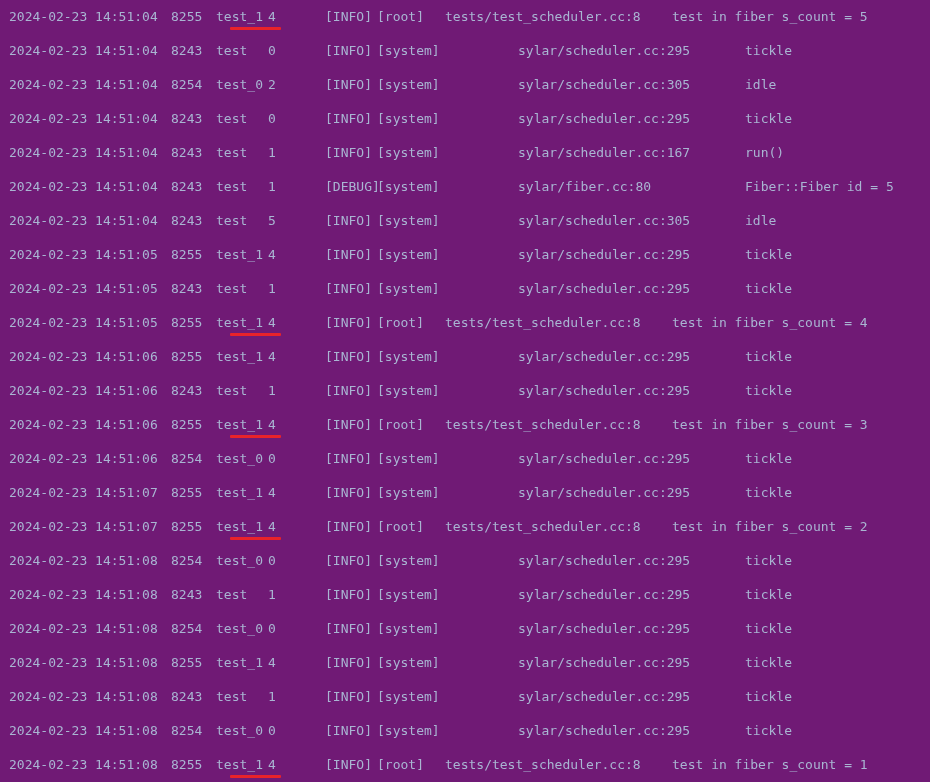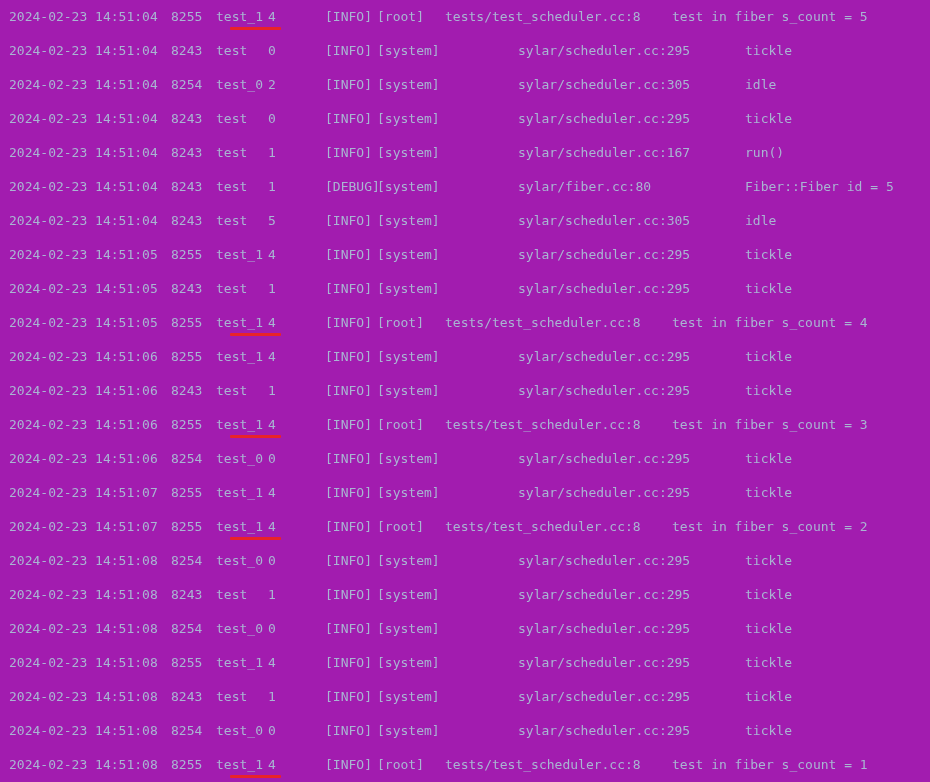--- a/index.html
+++ b/index.html
@@ -56,21 +56,21 @@
     width: 51px;
     height: 3px;
     background: #e8232a;
     top: 27px;
     border-radius: 1px;
   }
 </style>
 </head>
 <body style="background: rgb(30, 34, 45);">
 
-<div id="terminal" style="background: #a21caf;">
+<div id="terminal" style="background: #701a75;">
   <div id="log-body">
       <div class="log-row" style="color: rgb(169, 181, 210); font-size: 13px;"><span class="seg c-time">2024-02-23 14:51:04</span><span class="seg c-pid c-pid-wrap">8255</span><span class="seg c-thread">test_1</span><span class="seg c-fiber">4</span><span class="seg c-level">[INFO]</span><span class="seg c-logger">[root]</span><span class="seg c-file">tests/test_scheduler.cc:8</span><span class="seg c-msg">test in fiber s_count = 5</span><div class="underline-marker" style="background: rgb(232, 35, 42);"></div></div>
       <div class="log-row" style="color: rgb(169, 181, 210); font-size: 13px;"><span class="seg c-time">2024-02-23 14:51:04</span><span class="seg c-pid c-pid-wrap">8243</span><span class="seg c-thread">test</span><span class="seg c-fiber">0</span><span class="seg c-level">[INFO]</span><span class="seg c-logger">[system]</span><span class="seg c-file indent">sylar/scheduler.cc:295</span><span class="seg c-msg">tickle</span></div>
       <div class="log-row" style="color: rgb(169, 181, 210); font-size: 13px;"><span class="seg c-time">2024-02-23 14:51:04</span><span class="seg c-pid c-pid-wrap">8254</span><span class="seg c-thread">test_0</span><span class="seg c-fiber">2</span><span class="seg c-level">[INFO]</span><span class="seg c-logger">[system]</span><span class="seg c-file indent">sylar/scheduler.cc:305</span><span class="seg c-msg">idle</span></div>
       <div class="log-row" style="color: rgb(169, 181, 210); font-size: 13px;"><span class="seg c-time">2024-02-23 14:51:04</span><span class="seg c-pid c-pid-wrap">8243</span><span class="seg c-thread">test</span><span class="seg c-fiber">0</span><span class="seg c-level">[INFO]</span><span class="seg c-logger">[system]</span><span class="seg c-file indent">sylar/scheduler.cc:295</span><span class="seg c-msg">tickle</span></div>
       <div class="log-row" style="color: rgb(169, 181, 210); font-size: 13px;"><span class="seg c-time">2024-02-23 14:51:04</span><span class="seg c-pid c-pid-wrap">8243</span><span class="seg c-thread">test</span><span class="seg c-fiber">1</span><span class="seg c-level">[INFO]</span><span class="seg c-logger">[system]</span><span class="seg c-file indent">sylar/scheduler.cc:167</span><span class="seg c-msg">run()</span></div>
       <div class="log-row" style="color: rgb(169, 181, 210); font-size: 13px;"><span class="seg c-time">2024-02-23 14:51:04</span><span class="seg c-pid c-pid-wrap">8243</span><span class="seg c-thread">test</span><span class="seg c-fiber">1</span><span class="seg c-level">[DEBUG]</span><span class="seg c-logger">[system]</span><span class="seg c-file indent">sylar/fiber.cc:80</span><span class="seg c-msg">Fiber::Fiber id = 5</span></div>
       <div class="log-row" style="color: rgb(169, 181, 210); font-size: 13px;"><span class="seg c-time">2024-02-23 14:51:04</span><span class="seg c-pid c-pid-wrap">8243</span><span class="seg c-thread">test</span><span class="seg c-fiber">5</span><span class="seg c-level">[INFO]</span><span class="seg c-logger">[system]</span><span class="seg c-file indent">sylar/scheduler.cc:305</span><span class="seg c-msg">idle</span></div>
       <div class="log-row" style="color: rgb(169, 181, 210); font-size: 13px;"><span class="seg c-time">2024-02-23 14:51:05</span><span class="seg c-pid c-pid-wrap">8255</span><span class="seg c-thread">test_1</span><span class="seg c-fiber">4</span><span class="seg c-level">[INFO]</span><span class="seg c-logger">[system]</span><span class="seg c-file indent">sylar/scheduler.cc:295</span><span class="seg c-msg">tickle</span></div>
       <div class="log-row" style="color: rgb(169, 181, 210); font-size: 13px;"><span class="seg c-time">2024-02-23 14:51:05</span><span class="seg c-pid c-pid-wrap">8243</span><span class="seg c-thread">test</span><span class="seg c-fiber">1</span><span class="seg c-level">[INFO]</span><span class="seg c-logger">[system]</span><span class="seg c-file indent">sylar/scheduler.cc:295</span><span class="seg c-msg">tickle</span></div>

